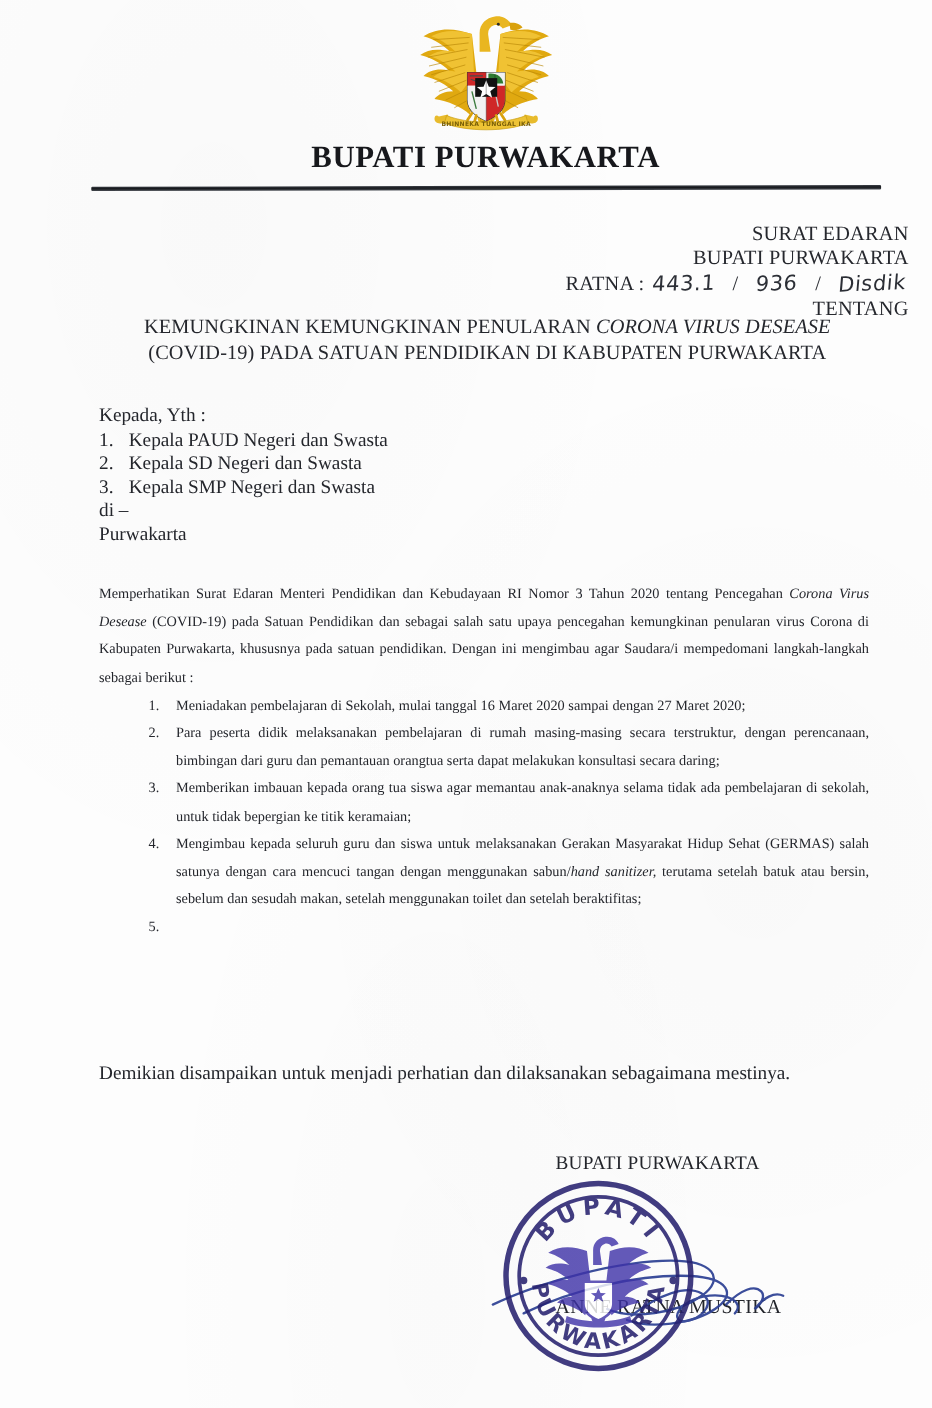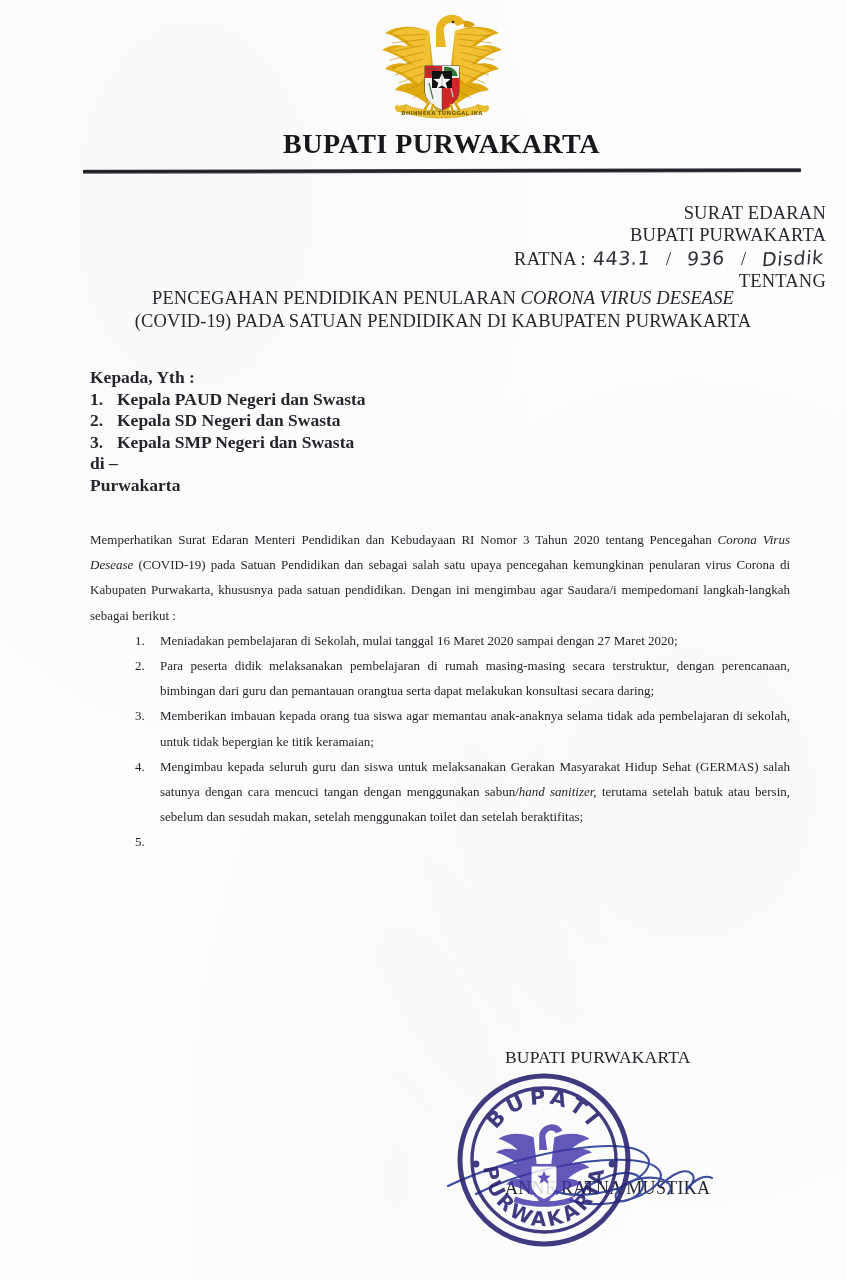--- a/index.html
+++ b/index.html
@@ -99,21 +99,21 @@
 
   
   .addressee {
     position: absolute;
     left: 90px;
     top: 367px;
     font-size: 17.5px;
     line-height: 21.5px;
     color: #24262c;
   }
-  .addressee .row { display: block; white-space: nowrap; font-weight: bold; }
+  .addressee .row { display: block; white-space: nowrap; }
   .addressee .num {
     display: inline-block;
     width: 27px;
   }
 
   
   .body-block {
     position: absolute;
     left: 90px;
     width: 700px;
@@ -289,21 +289,21 @@
       <span class="handwriting">443.1</span>
       <span class="slash">/</span>
       <span class="handwriting hw-2">936</span>
       <span class="slash">/</span>
       <span class="handwriting hw-3">Disdik</span>
     </span>
     <span class="ln">TENTANG</span>
   </div>
 
   <div class="doc-subject">
-    <span>PENCEGAHAN PENDIDIKAN PENULARAN </span><i>CORONA VIRUS DESEASE</i><br>
+    <span>KEMUNGKINAN KEMUNGKINAN PENULARAN </span><i>CORONA VIRUS DESEASE</i><br>
     <span>(COVID-19) PADA SATUAN PENDIDIKAN DI KABUPATEN PURWAKARTA</span>
   </div>
 
   <div class="addressee">
     <span class="row">Kepada, Yth :</span>
     <span class="row">
       <span class="num">1.</span><span>Kepala PAUD Negeri dan Swasta</span>
     </span>
     <span class="row">
       <span class="num">2.</span><span>Kepala SD Negeri dan Swasta</span>
@@ -330,20 +330,21 @@
       </li>
       <li>
         <span class="mark">4.</span><span>Mengimbau kepada seluruh guru dan siswa untuk melaksanakan Gerakan Masyarakat Hidup Sehat (GERMAS) salah satunya dengan cara mencuci tangan dengan menggunakan sabun/</span><i>hand sanitizer,</i><span> terutama setelah batuk atau bersin, sebelum dan sesudah makan, setelah menggunakan toilet dan setelah beraktifitas;</span>
       </li>
       <li>
         <span class="mark">5.</span>
       </li>
     </ol>
   </div>
 
+  <div class="closing">Demikian disampaikan untuk menjadi perhatian dan dilaksanakan sebagaimana mestinya.</div>
 
   <div class="signature">BUPATI PURWAKARTA</div>
   <div class="sig-name">ANNE RATNA MUSTIKA</div>
 
   <div class="stamp-wrap">
     <svg width="400" height="180" viewBox="0 0 400 180" aria-hidden="true">
 
       <g fill="none" stroke="#2b3f93" stroke-width="2.1" stroke-linecap="round" opacity="0.92">
         <path d="M24 118 C70 96 140 78 186 78 C224 78 236 94 214 110 C192 126 150 132 128 122"></path>
         <path d="M52 126 C96 104 158 90 204 92 C238 94 246 108 226 122 C206 136 166 140 146 132"></path>

